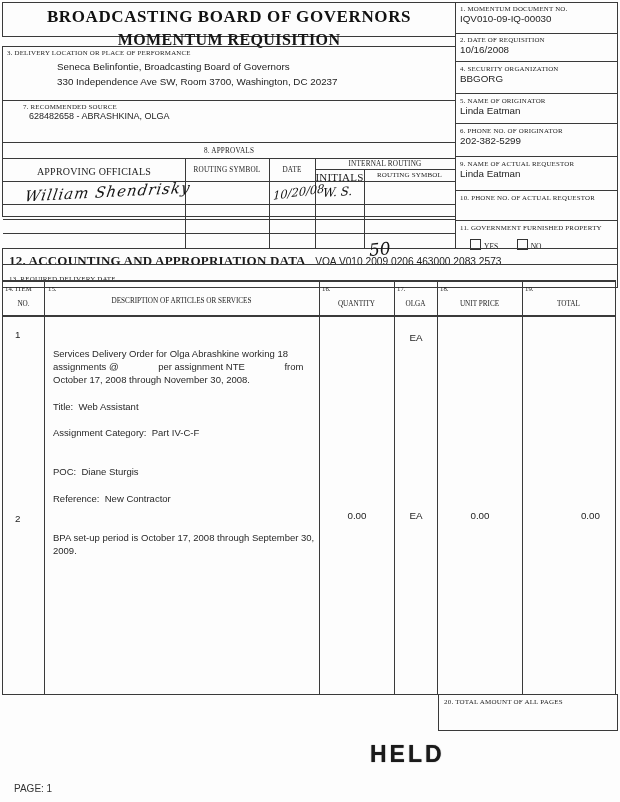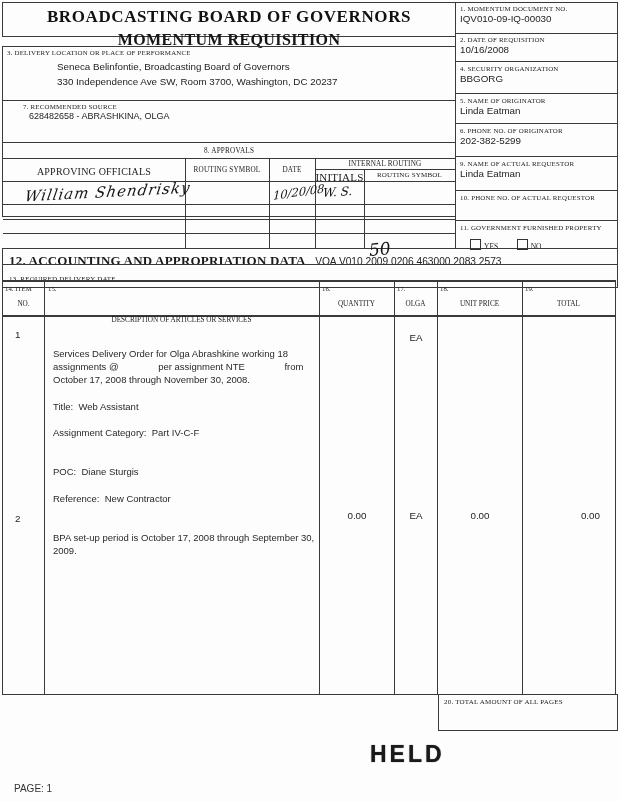--- a/index.html
+++ b/index.html
@@ -128,21 +128,21 @@
     <div class="vl" style="left:316px;top:0;height:412px;"></div>
     <div class="vl" style="left:391px;top:0;height:412px;"></div>
     <div class="vl" style="left:434px;top:0;height:412px;"></div>
     <div class="vl" style="left:519px;top:0;height:412px;"></div>
 
     <div class="hl" style="left:0;top:33px;width:612px;height:2px;"></div>
 
     <div class="hdrnum" style="left:2px;top:3px;">14. ITEM</div>
     <div class="hdrword" style="left:0;top:18px;width:41px;">NO.</div>
     <div class="hdrnum" style="left:45px;top:3px;">15.</div>
-    <div class="hdrword" style="left:41px;top:34px;width:275px;">DESCRIPTION OF ARTICLES OR SERVICES</div>
+    <div class="hdrword" style="left:41px;top:15px;width:275px;">DESCRIPTION OF ARTICLES OR SERVICES</div>
     <div class="hdrnum" style="left:319px;top:3px;">16.</div>
     <div class="hdrword" style="left:316px;top:18px;width:75px;">QUANTITY</div>
     <div class="hdrnum" style="left:394px;top:3px;">17.</div>
     <div class="hdrword" style="left:391px;top:18px;width:43px;">OLGA</div>
     <div class="hdrnum" style="left:437px;top:3px;">18.</div>
     <div class="hdrword" style="left:434px;top:18px;width:85px;">UNIT PRICE</div>
     <div class="hdrnum" style="left:522px;top:3px;">19.</div>
     <div class="hdrword" style="left:519px;top:18px;width:93px;">TOTAL</div>
 
     <div class="abs" style="left:0;top:35px;width:612px;height:377px;">

